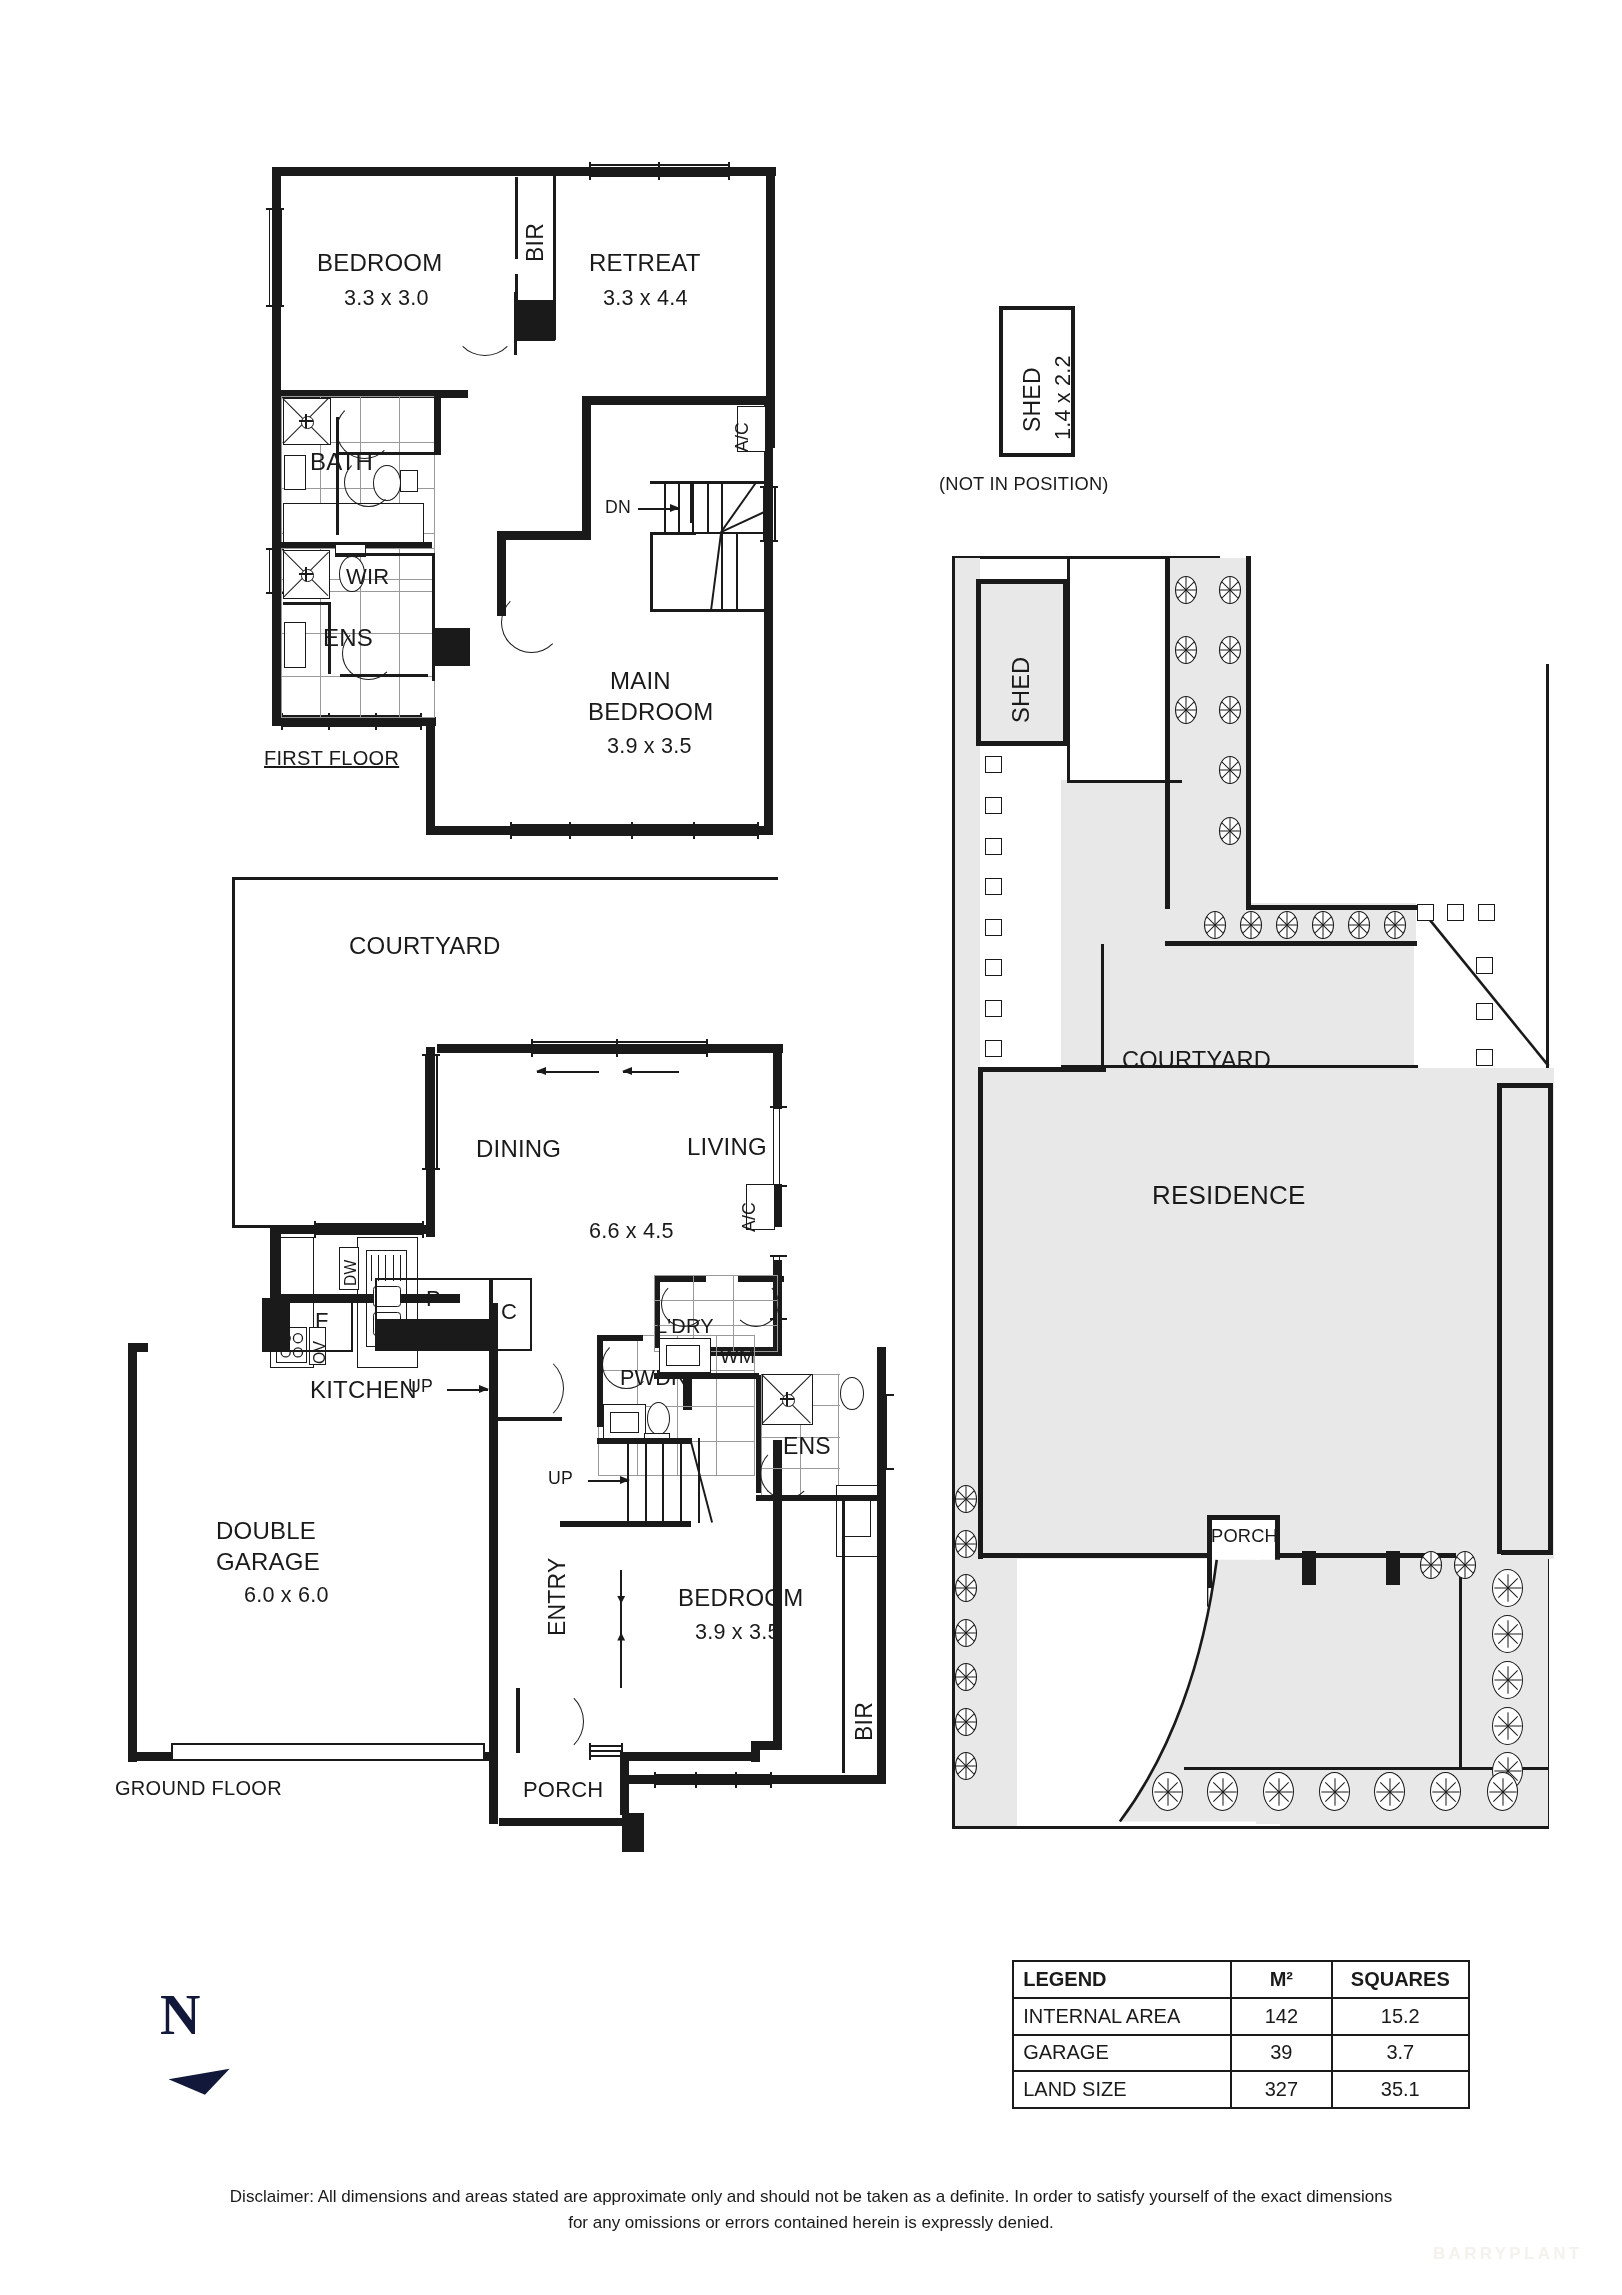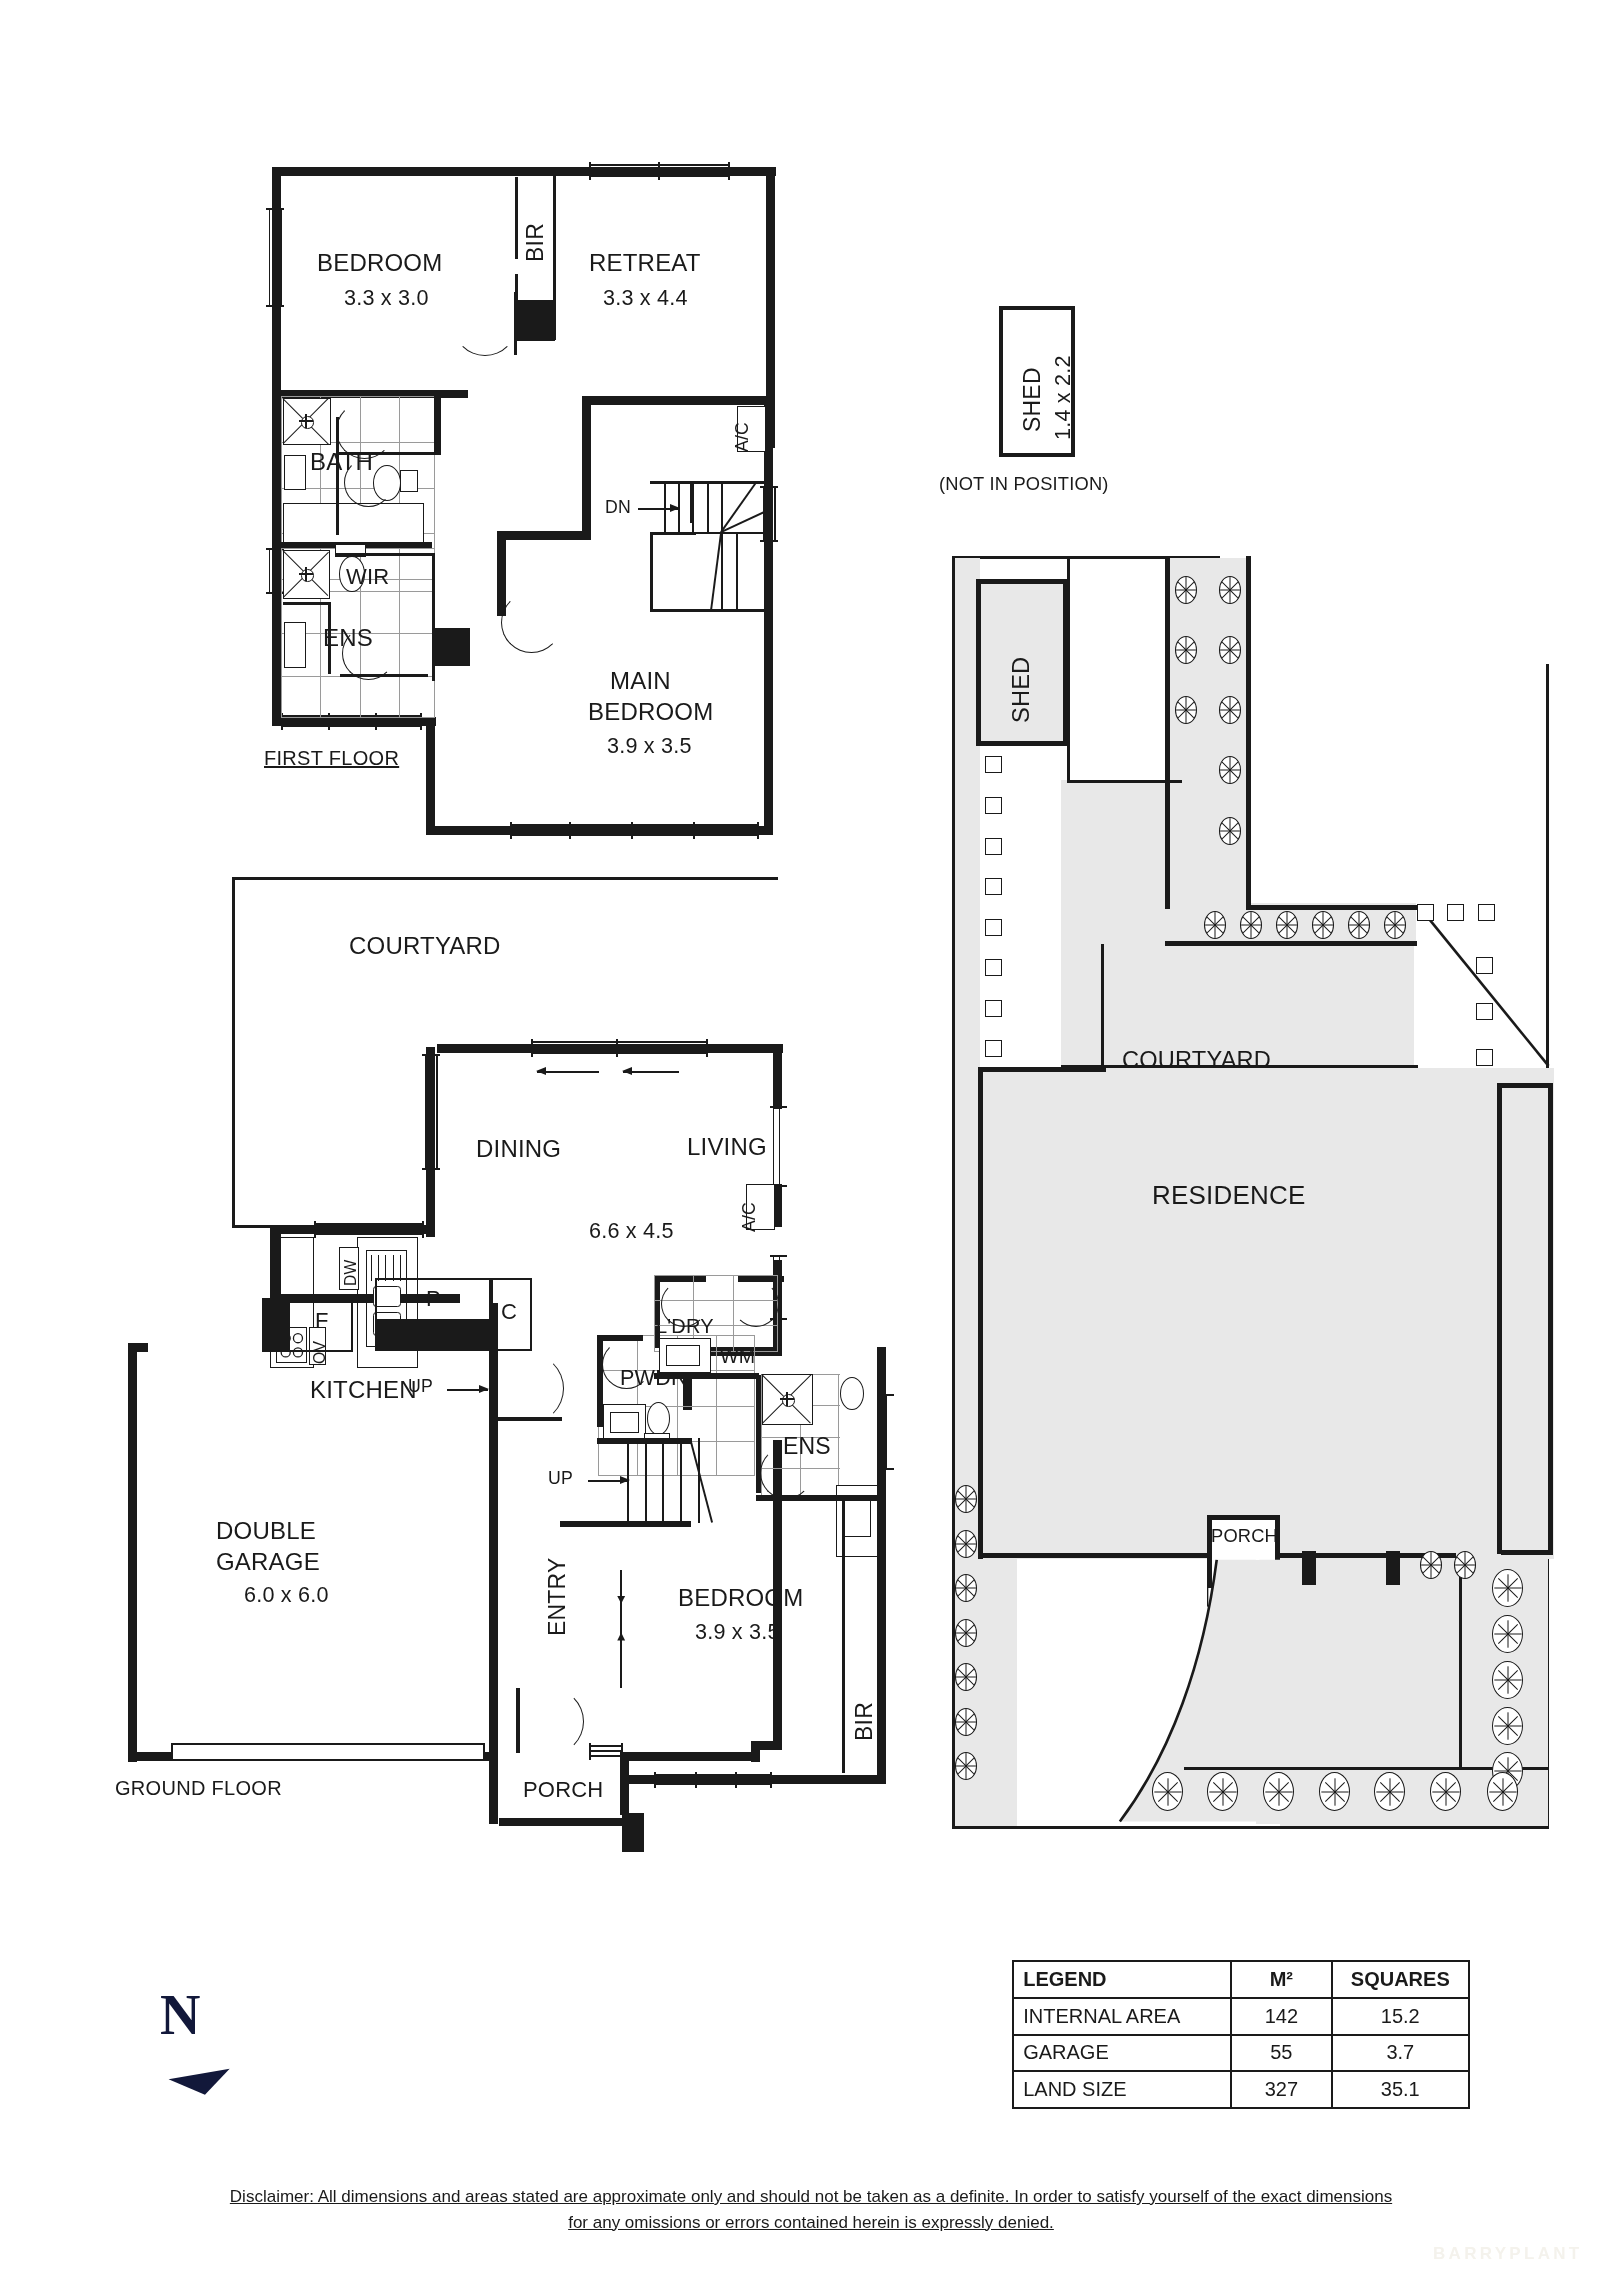--- a/index.html
+++ b/index.html
@@ -74,21 +74,21 @@
                padding:5.9px 9.2px;text-align:center;font-weight:400;}
   table.legend th{font-weight:700;}
   table.legend td.lt{text-align:left;}
 
   
   .compass-n{position:absolute;font-family:"Liberation Serif",serif;
              font-size:56px;font-weight:700;color:#12183a;line-height:1;}
 
   
   .disc{position:absolute;text-align:center;font-size:17px;line-height:1.5;
-        color:#1a1a1a;text-decoration:underline;}
+        color:#1a1a1a;}
 
   .wm{position:absolute;font-size:17px;letter-spacing:3.3px;color:#f4f2ec;font-weight:600;}
 </style>
 </head>
 <body>
 
 <div class="stage">
 
 <div>
 
@@ -985,21 +985,21 @@
     </tr>
   </thead>
   <tbody>
     <tr>
       <td class="lt">INTERNAL AREA</td>
       <td>142</td>
       <td>15.2</td>
     </tr>
     <tr>
       <td class="lt">GARAGE</td>
-      <td>55</td>
+      <td>39</td>
       <td>3.7</td>
     </tr>
     <tr>
       <td class="lt">LAND SIZE</td>
       <td>327</td>
       <td>35.1</td>
     </tr>
   </tbody>
 </table>
 

